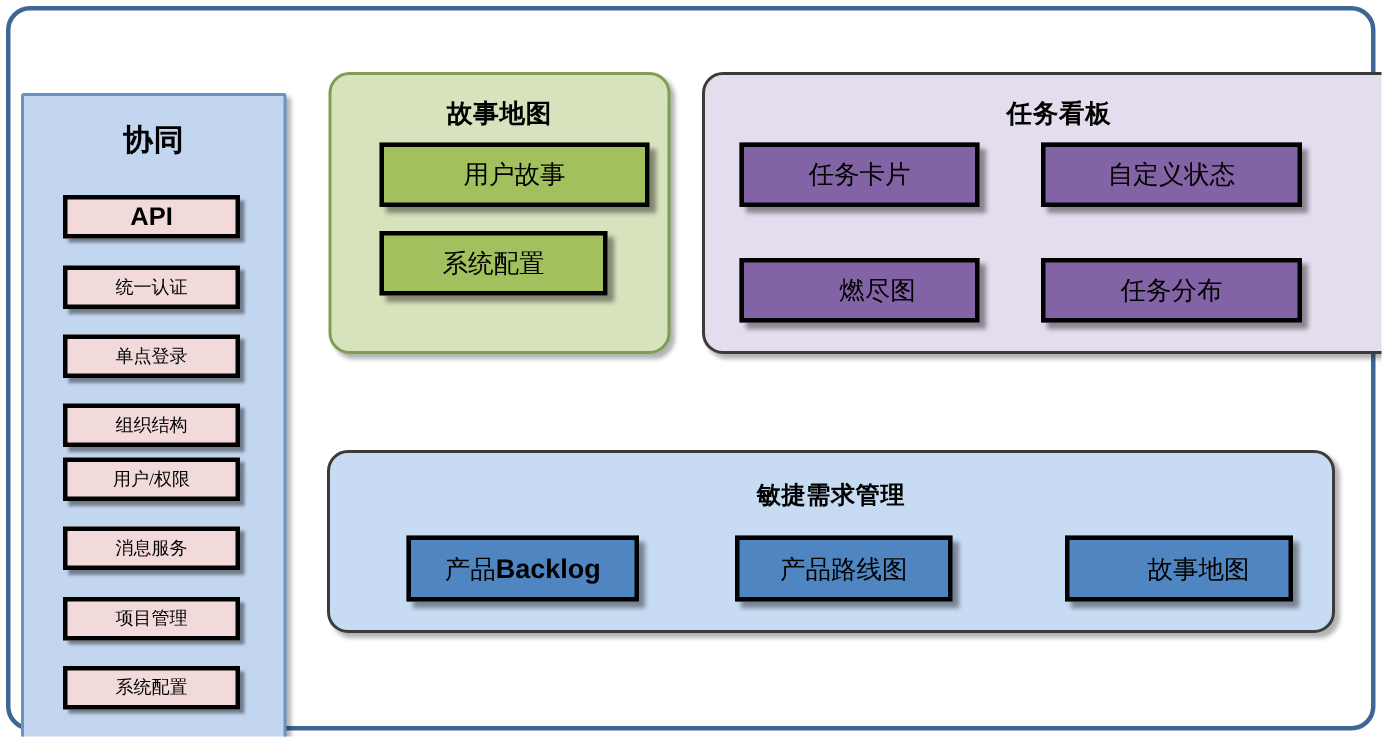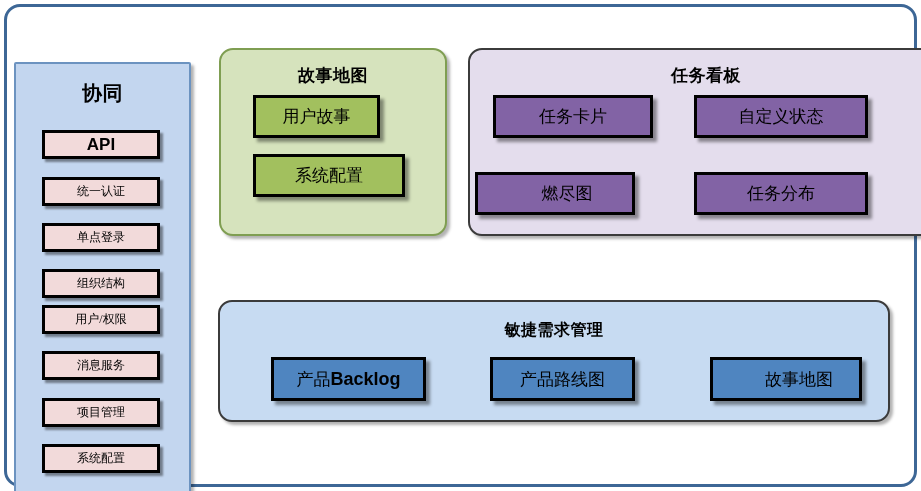--- a/index.html
+++ b/index.html
@@ -150,33 +150,33 @@
     <div class="side-item" style="top:287px">消息服务</div>
 
     <div class="side-item" style="top:334px">项目管理</div>
 
     <div class="side-item" style="top:380px">系统配置</div>
   </div>
 
   <div class="panel iteration">
     <div class="panel-title">故事地图</div>
 
-    <div class="node green" style="left:32px; top:45px; width:127px; height:43px;">用户故事</div>
+    <div class="node green" style="left:32px; top:45px; width:180px; height:43px;">用户故事</div>
 
     <div class="node green" style="left:32px; top:104px; width:152px; height:43px;">系统配置</div>
   </div>
 
   <div class="panel taskboard">
     <div class="panel-title">任务看板</div>
 
     <div class="node purple" style="left:23px; top:45px; width:160px; height:43px;">任务卡片</div>
 
     <div class="node purple" style="left:224px; top:45px; width:174px; height:43px;">自定义状态</div>
 
-    <div class="node purple" style="left:5px; top:122px; width:160px; height:43px;padding-left:24px;">燃尽图</div>
+    <div class="node purple" style="left:23px; top:122px; width:160px; height:43px;padding-left:24px;">燃尽图</div>
 
     <div class="node purple" style="left:224px; top:122px; width:174px; height:43px;">任务分布</div>
   </div>
 
   <div class="panel agile">
     <div class="panel-title">敏捷需求管理</div>
 
     <div class="node blue" style="left:51px; top:55px; width:155px; height:44px;">
       <span>产品</span>
         <span class="latin">Backlog</span>

